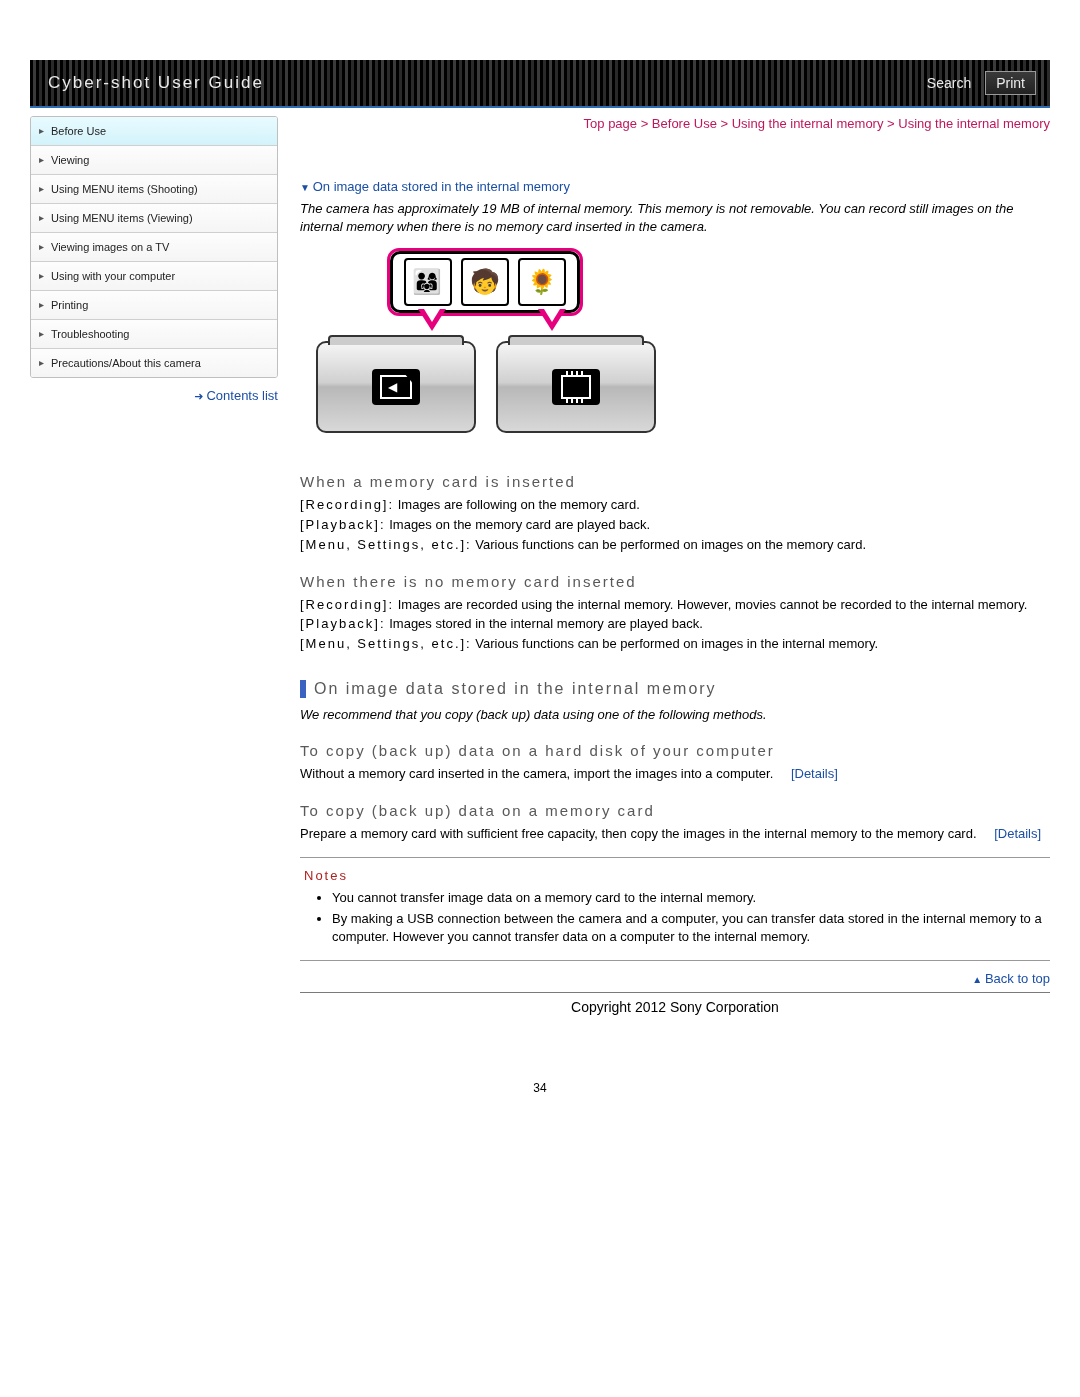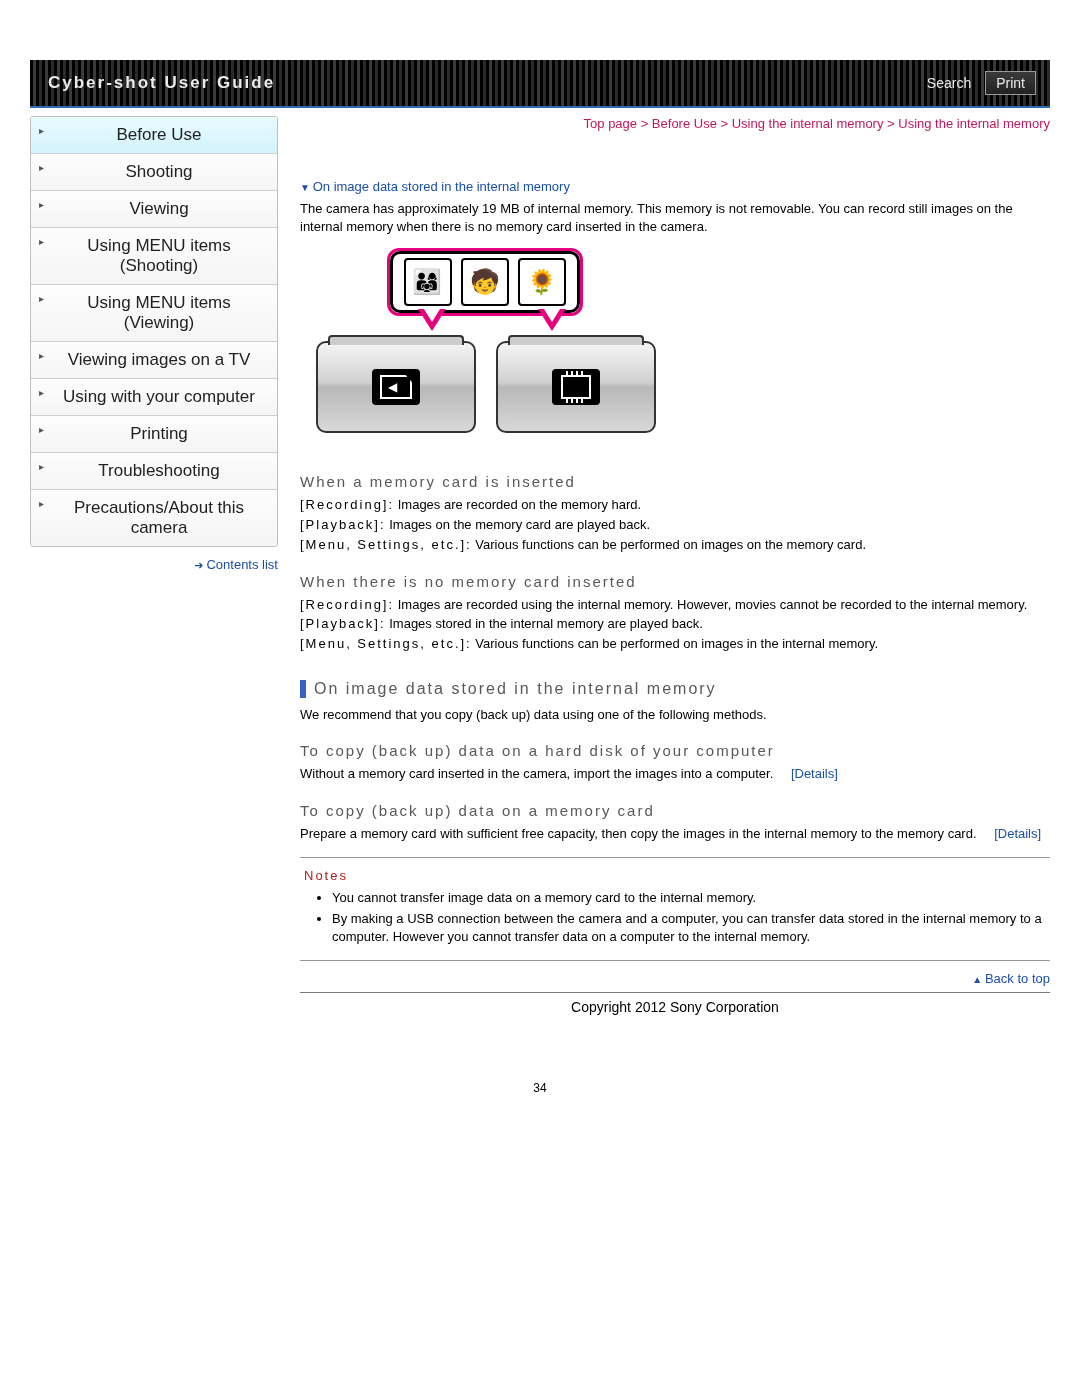--- a/index.html
+++ b/index.html
@@ -24,21 +24,21 @@
     border-bottom: 2px solid #2d6db3;
     display: flex;
     align-items: center;
     justify-content: space-between;
     padding: 0 14px 0 18px;
   }
   .header-title {
     color: #eaeaea;
     font-size: 17px;
     letter-spacing: 2px;
-    font-weight: 700;
+    font-weight: 400;
   }
   .header-right {
     display: flex;
     align-items: center;
     gap: 14px;
   }
   .search-link {
     color: #eaeaea;
     font-size: 14px;
     cursor: pointer;
@@ -61,26 +61,25 @@
     flex: 0 0 248px;
   }
   .sidebar-list {
     border: 1px solid #bfbfbf;
     border-radius: 3px;
     overflow: hidden;
   }
   .sidebar-item {
     padding: 8px 10px 8px 20px;
     border-bottom: 1px solid #cfcfcf;
-    font-size: 17px;
+    font-size: 11px;
     color: #222;
     position: relative;
     background: linear-gradient(#fdfdfd,#f5f5f5);
     cursor: pointer;
-    text-align: center;
   }
   .sidebar-item:last-child { border-bottom: none; }
   .sidebar-item.active {
     background: linear-gradient(#e8fbff,#d3f3fb);
   }
   .sidebar-item::before {
     content: "▸";
     position: absolute;
     left: 8px;
     top: 8px;
@@ -124,20 +123,21 @@
   }
   .anchor-link::before {
     content: "▼ ";
     font-size: 10px;
   }
   .body-text {
     font-size: 13px;
     color: #000;
     line-height: 1.35;
     margin-bottom: 16px;
+    font-style: italic;
   }
   .figure {
     width: 370px;
     height: 194px;
     margin: 10px 0 28px 0;
     position: relative;
   }
   .thumb-box {
     position: absolute;
     top: 0; left: 50%;
@@ -322,21 +322,20 @@
     <div class="header-right">
       <span class="search-link">Search</span>
       <span class="print-btn">Print</span>
     </div>
   </div>
 
   <div class="layout">
     <div class="sidebar">
       <div class="sidebar-list">
         <div class="sidebar-item active">Before Use</div>
-        <div class="sidebar-item">Shooting</div>
         <div class="sidebar-item">Viewing</div>
         <div class="sidebar-item">Using MENU items (Shooting)</div>
         <div class="sidebar-item">Using MENU items (Viewing)</div>
         <div class="sidebar-item">Viewing images on a TV</div>
         <div class="sidebar-item">Using with your computer</div>
         <div class="sidebar-item">Printing</div>
         <div class="sidebar-item">Troubleshooting</div>
         <div class="sidebar-item">Precautions/About this camera</div>
       </div>
       <div class="contents-list">Contents list</div>
@@ -368,21 +367,21 @@
         </div>
         <div class="camera c2">
           <div class="camera-top"></div>
           <div class="camera-icon">
               <div class="chip-shape"></div>
             </div>
         </div>
       </div>
 
       <h2 class="section">When a memory card is inserted</h2>
-      <p class="def-line"><span class="k">[Recording]:</span><span> Images are recorded on the memory hard.</span></p>
+      <p class="def-line"><span class="k">[Recording]:</span><span> Images are following on the memory card.</span></p>
       <p class="def-line"><span class="k">[Playback]:</span><span> Images on the memory card are played back.</span></p>
       <p class="def-line"><span class="k">[Menu, Settings, etc.]:</span><span> Various functions can be performed on images on the memory card.</span></p>
 
       <h2 class="section">When there is no memory card inserted</h2>
       <p class="def-line"><span class="k">[Recording]:</span><span> Images are recorded using the internal memory. However, movies cannot be recorded to the internal memory.</span></p>
       <p class="def-line"><span class="k">[Playback]:</span><span> Images stored in the internal memory are played back.</span></p>
       <p class="def-line"><span class="k">[Menu, Settings, etc.]:</span><span> Various functions can be performed on images in the internal memory.</span></p>
 
       <h2 class="bar-section">On image data stored in the internal memory</h2>
       <p class="body-text" style="margin-bottom:8px">We recommend that you copy (back up) data using one of the following methods.</p>

